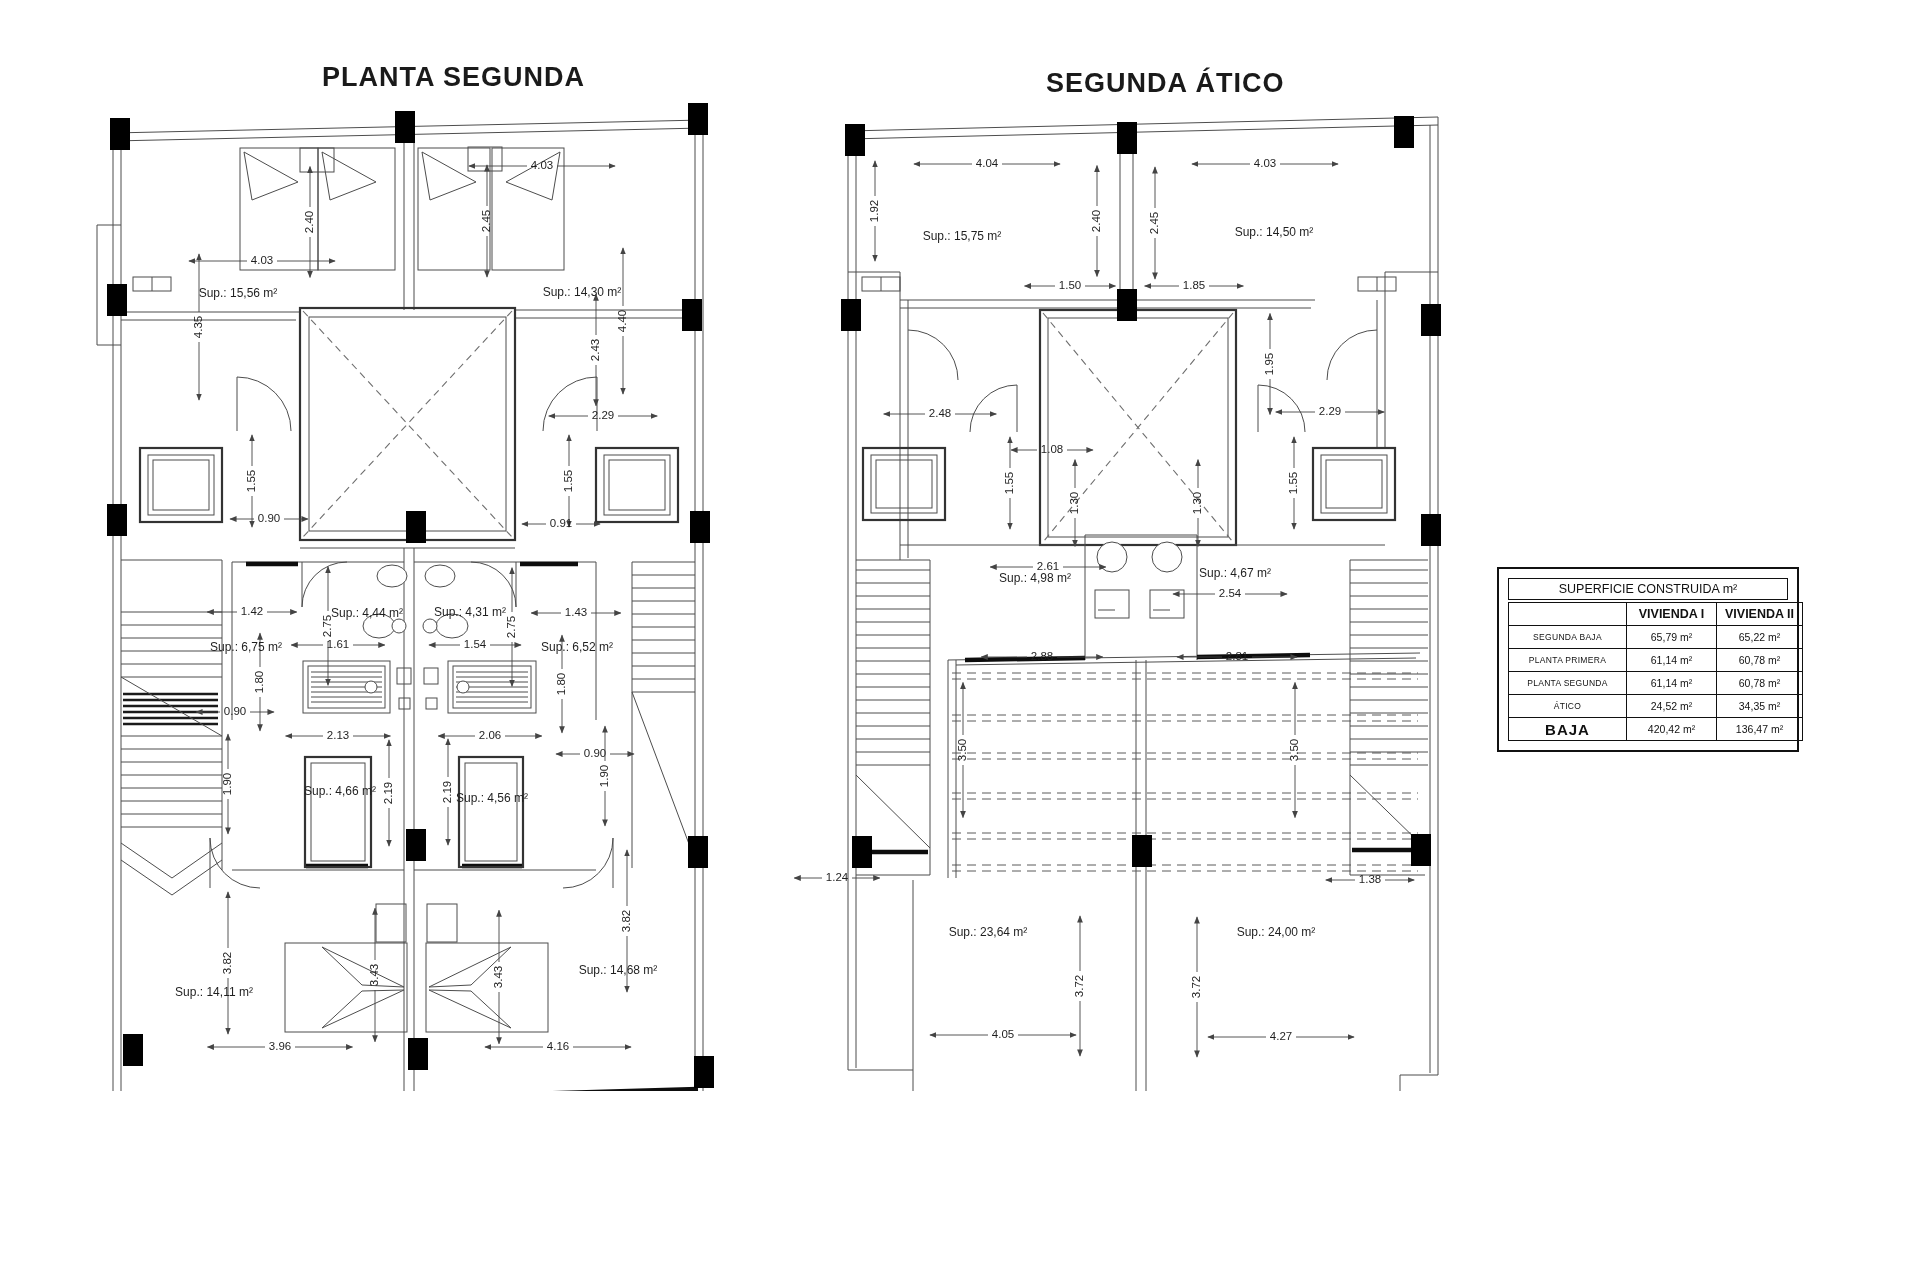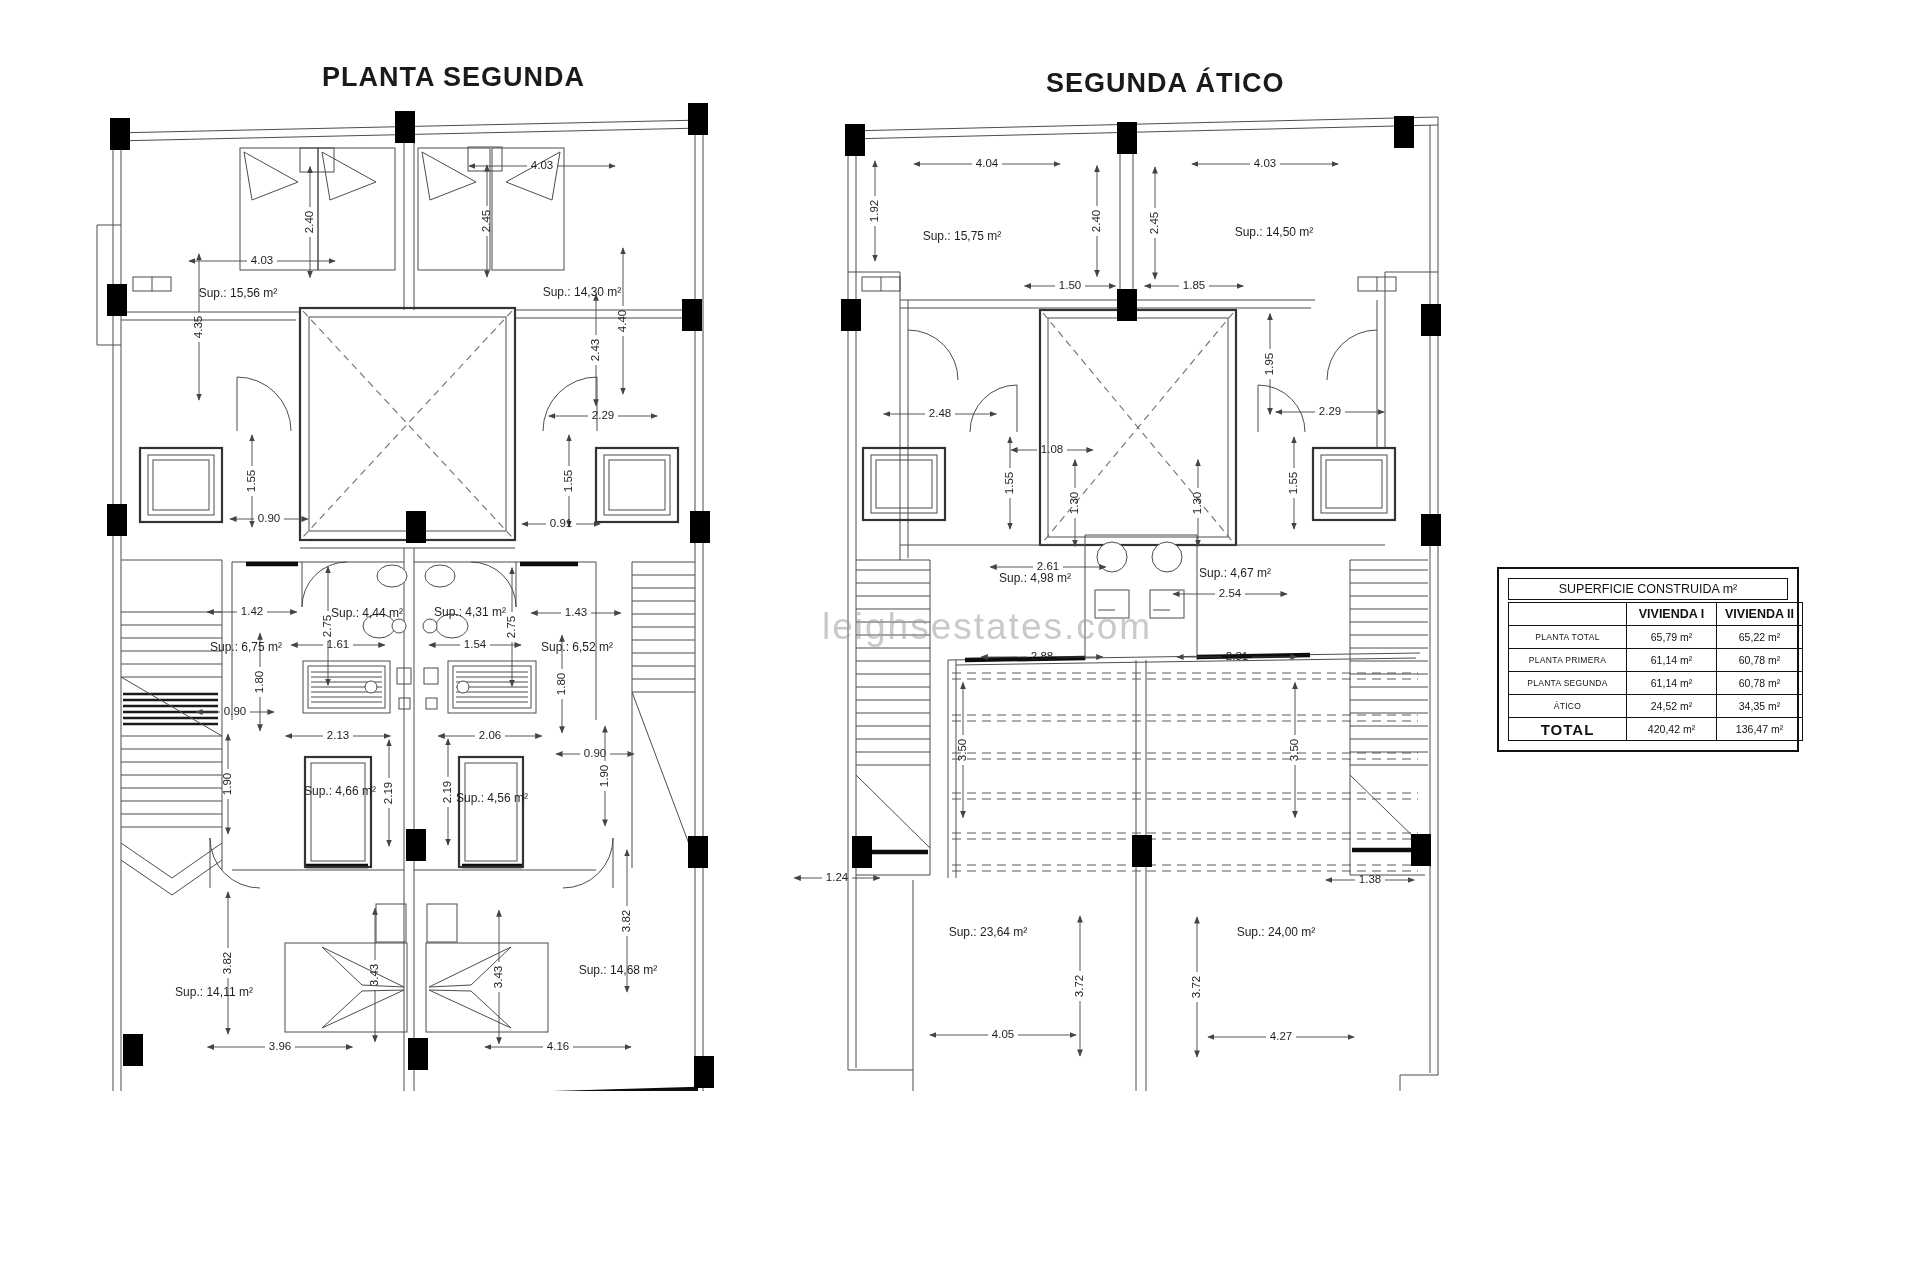--- a/index.html
+++ b/index.html
@@ -648,58 +648,57 @@
         </g>
         <g>
           <text class="lbl area" transform="translate(988,933) rotate(0)">Sup.: 23,64 m²</text>
         </g>
         <g>
           <text class="lbl area" transform="translate(1276,933) rotate(0)">Sup.: 24,00 m²</text>
         </g>
       </g>
   </svg>
 
-  <div class="watermark">leighsestates.com</div>
 
   <div class="tablewrap">
     <div class="ttl">SUPERFICIE CONSTRUIDA m²</div>
     <table>
       <colgroup>
           <col class="c0">
           <col class="c1">
           <col class="c2">
         </colgroup>
       <tbody>
           <tr>
         <th></th>
         <th>VIVIENDA I</th>
         <th>VIVIENDA II</th>
       </tr>
       <tr>
-        <td class="rl">PLANTA TOTAL</td>
+        <td class="rl">SEGUNDA BAJA</td>
         <td class="v">65,79 m²</td>
         <td class="v">65,22 m²</td>
       </tr>
       <tr>
         <td class="rl">PLANTA PRIMERA</td>
         <td class="v">61,14 m²</td>
         <td class="v">60,78 m²</td>
       </tr>
       <tr>
         <td class="rl">PLANTA SEGUNDA</td>
         <td class="v">61,14 m²</td>
         <td class="v">60,78 m²</td>
       </tr>
       <tr>
         <td class="rl">ÁTICO</td>
         <td class="v">24,52 m²</td>
         <td class="v">34,35 m²</td>
       </tr>
       <tr class="total">
-        <td class="rl">TOTAL</td>
+        <td class="rl">BAJA</td>
         <td class="v">420,42 m²</td>
         <td class="v">136,47 m²</td>
       </tr>
     </tbody>
       </table>
   </div>
 
 </div>
 
 </body></html>

